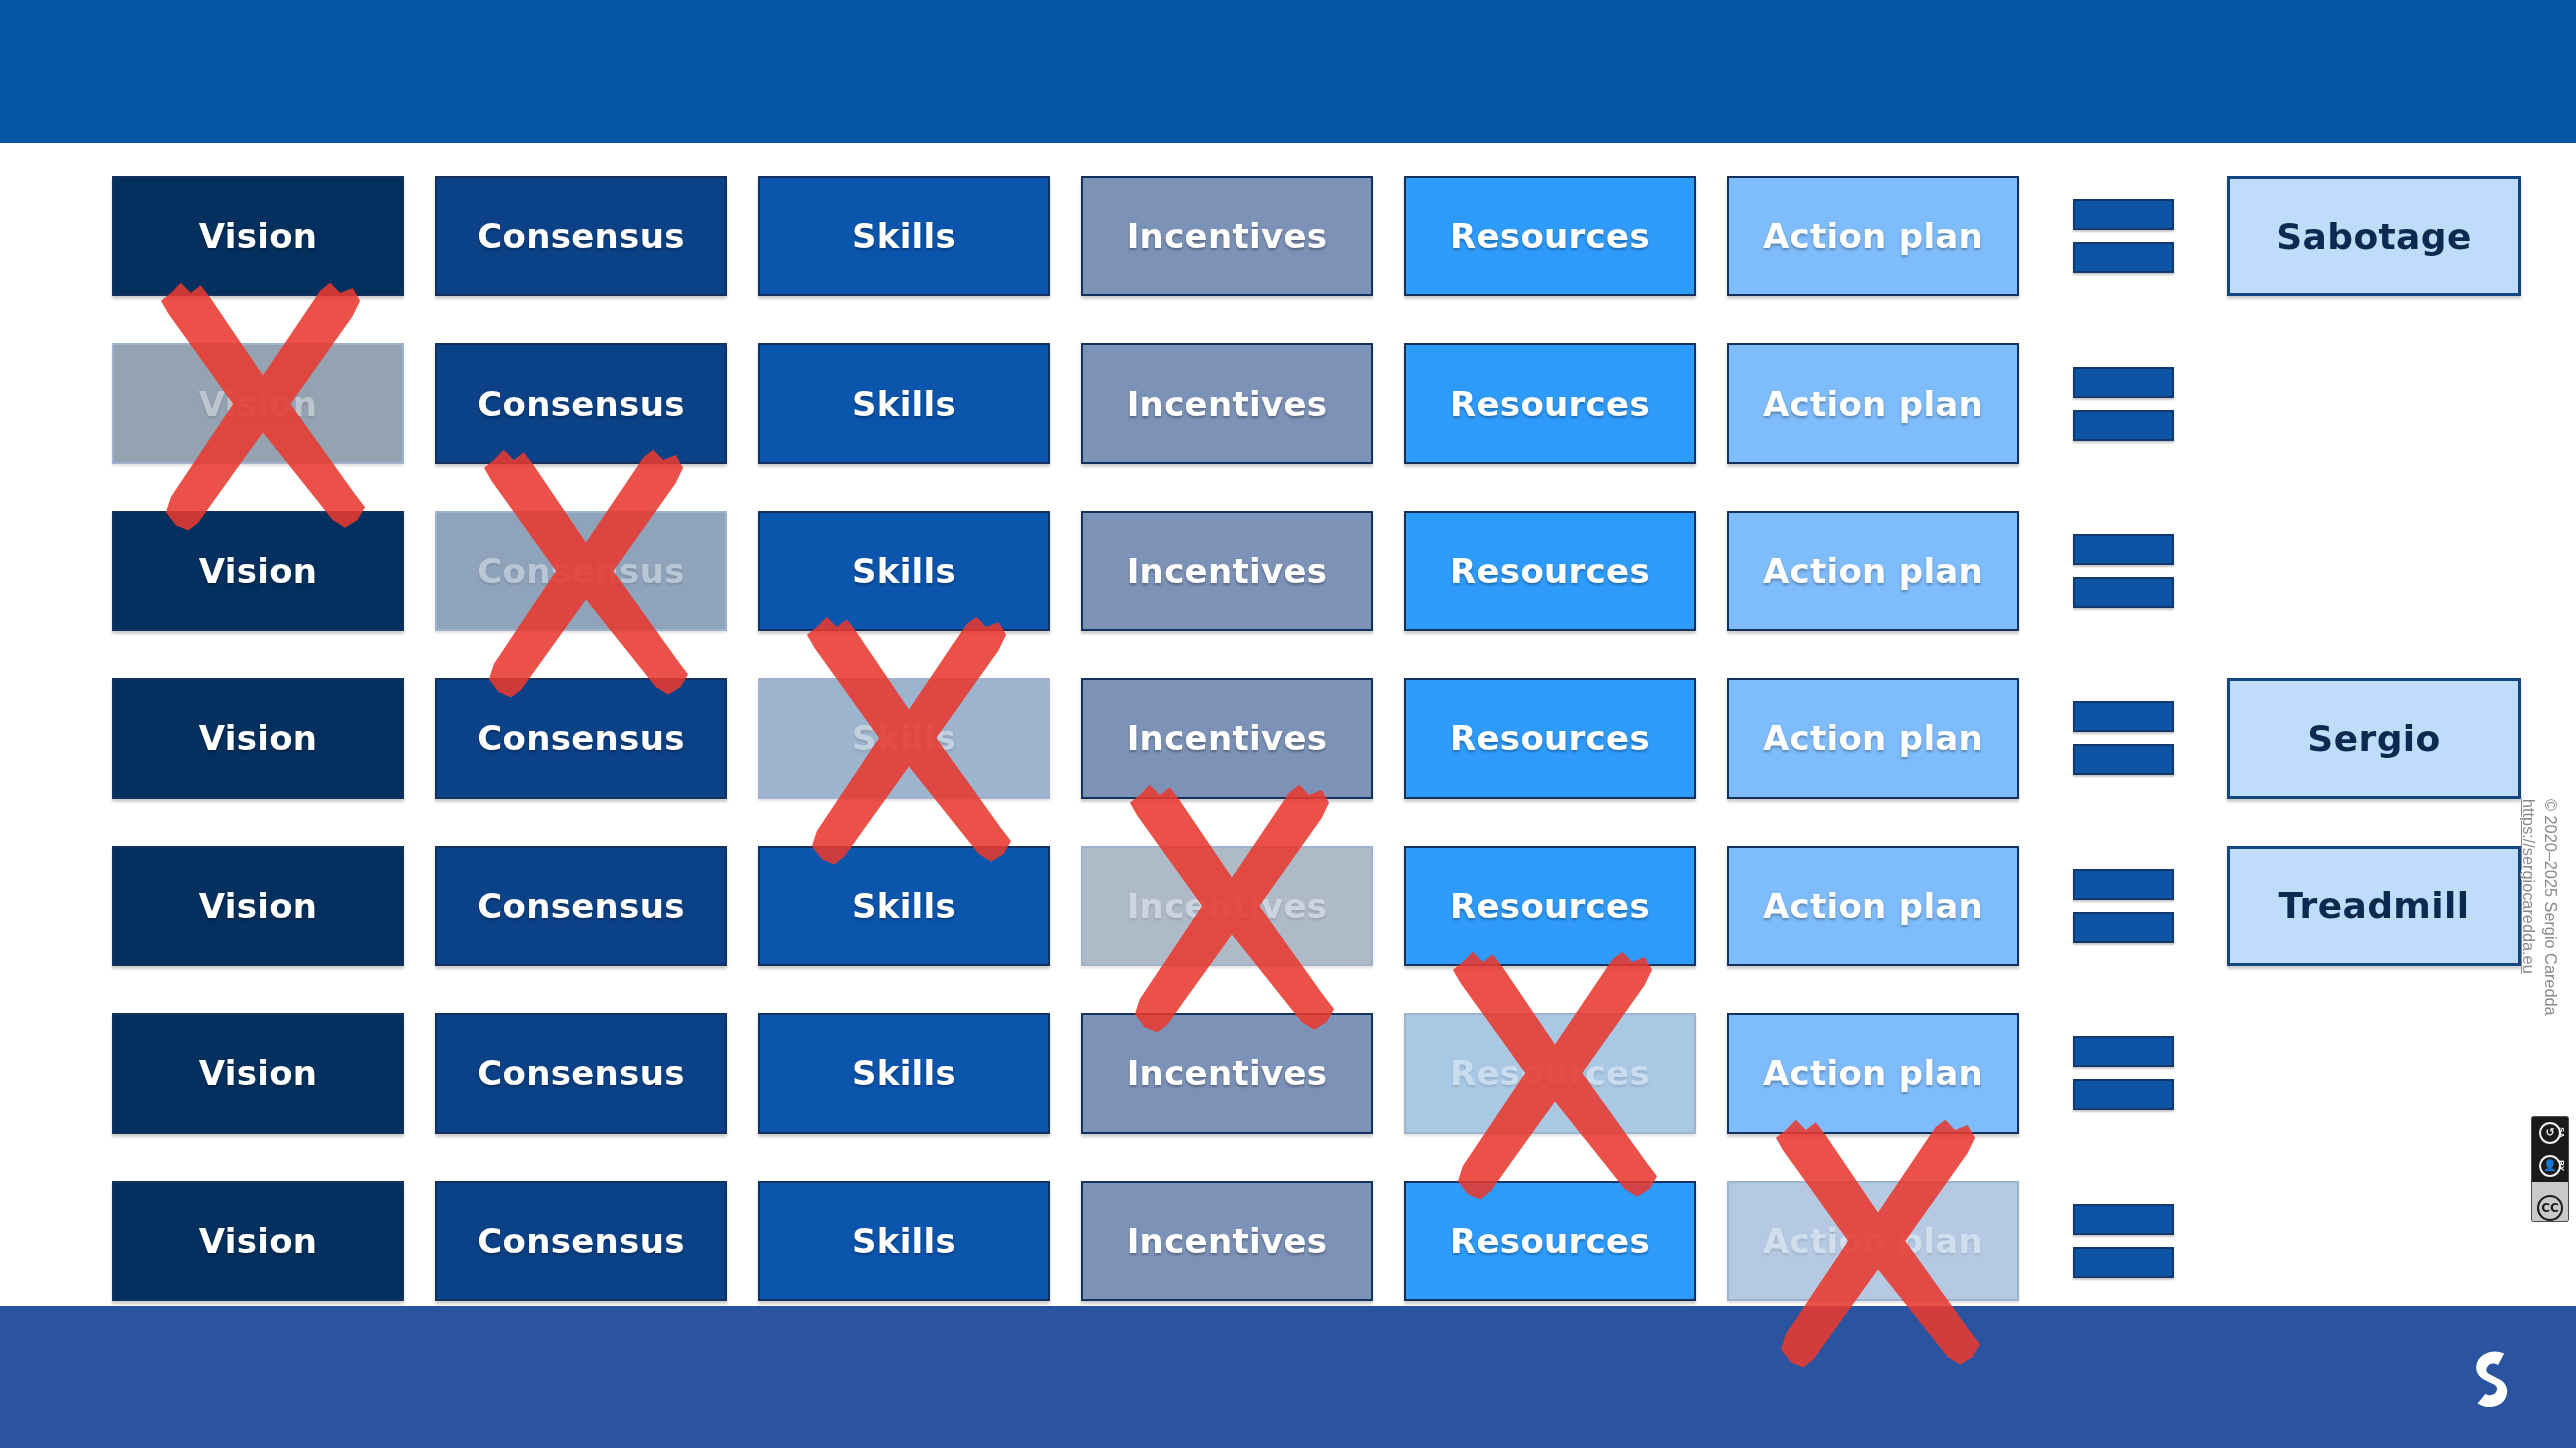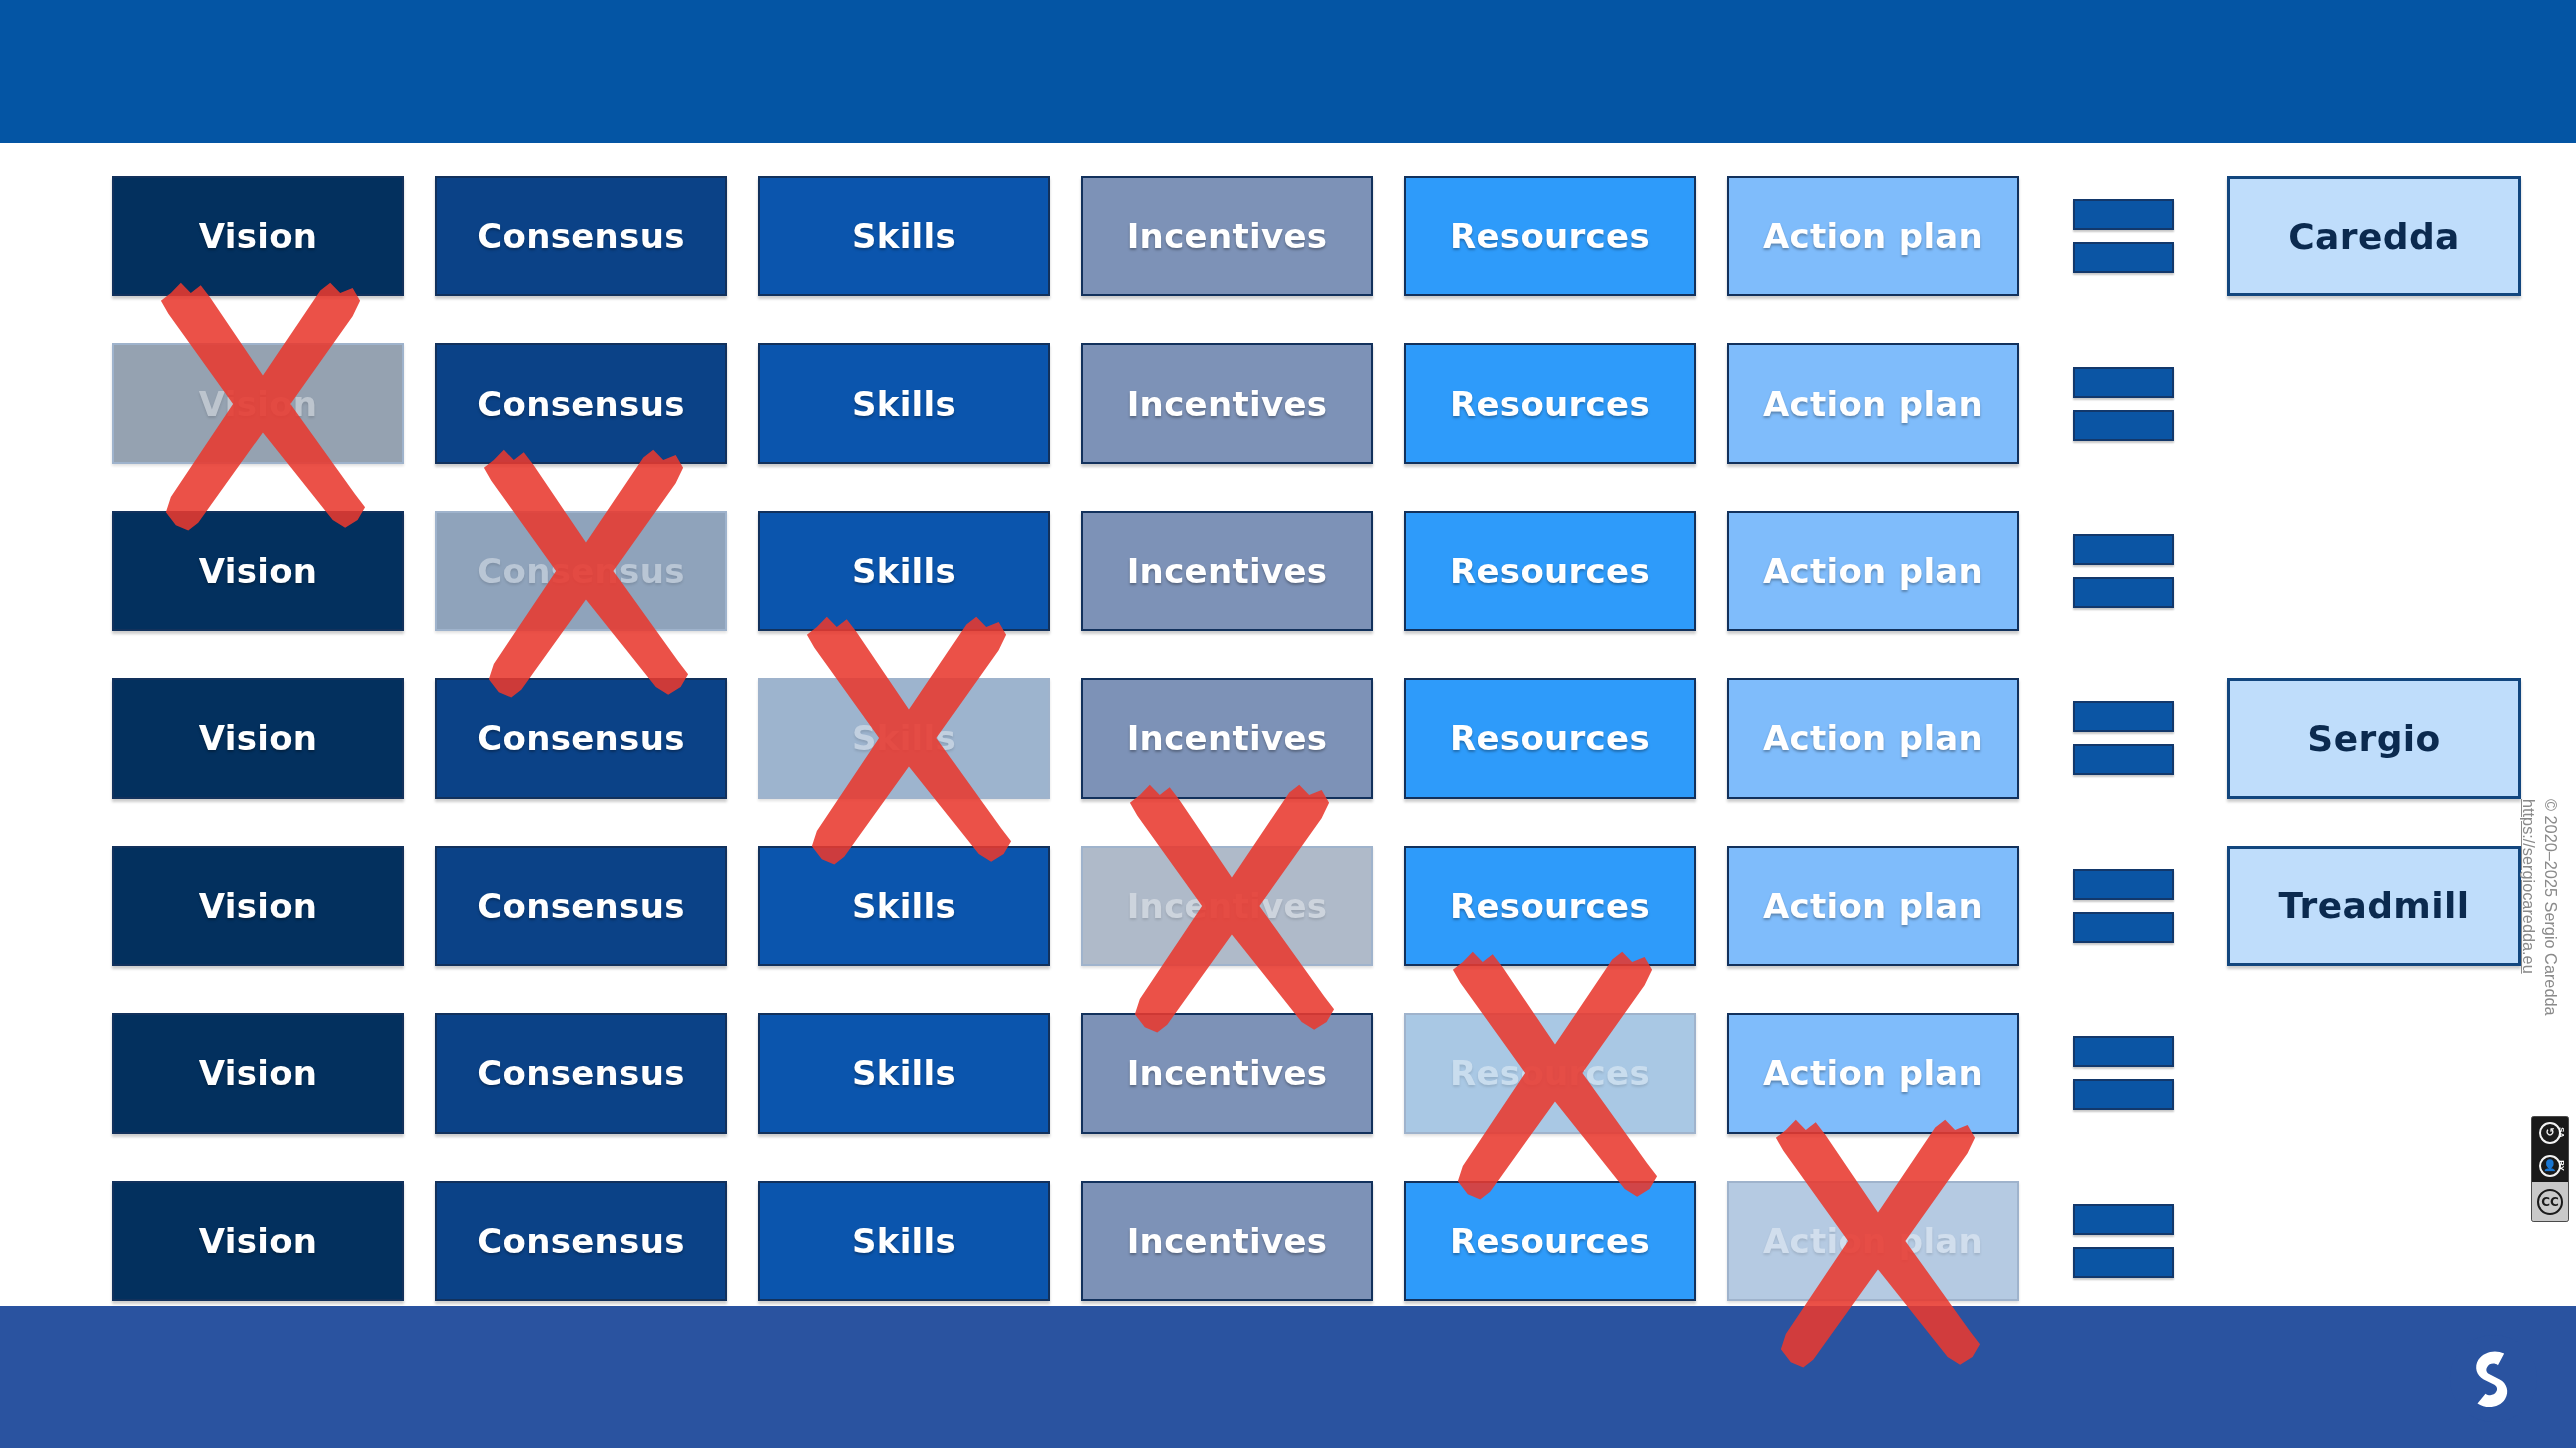--- a/index.html
+++ b/index.html
@@ -173,21 +173,21 @@
     border: 1.7px solid #4a4a4a;
     border-radius: 2.6px;
     display: flex;
     flex-direction: column-reverse;
     align-items: stretch;
     overflow: hidden;
   }
   .cc-badge .cc-left {
     background: #C9C9C9;
     flex: 0 0 39px;
-    display: flex; align-items: center; justify-content: center;
+    display: flex; align-items: flex-end; justify-content: center;
   }
   .cc-badge .cc-icon {
     flex: 0 0 33px;
     display: flex; align-items: center; justify-content: center;
     position: relative;
   }
   .cc-badge .glyph {
     width: 22px; height: 22px;
     border-radius: 50%;
     border: 2.6px solid #f2f2f2;
@@ -252,21 +252,21 @@
         <div class="card c-actionplan">
           <span class="label">Action plan</span>
         </div>
         <div class="gap"></div>
         <div class="equals">
           <div class="bar"></div>
           <div class="bar"></div>
         </div>
         <div class="gap"></div>
         <div class="card c-outcome">
-          <span class="label">Caredda</span>
+          <span class="label">Sabotage</span>
         </div>
       </div>
       <div class="row">
         <div class="card missing m-vision">
           <span class="label">Vision</span>
           <div class="xmark">
     <svg viewBox="0 0 200 200" preserveAspectRatio="none">
       <g fill="#E8392F" fill-opacity="0.88">
         <path d="M30 14 L38 6 L46 14 L54 8 L62 18 L104 78 L150 12 L158 6 L166 14 L176 10 L182 20
                  L176 32 L126 100 L178 170 L186 180 L180 190 L170 196 L160 190 L104 122

